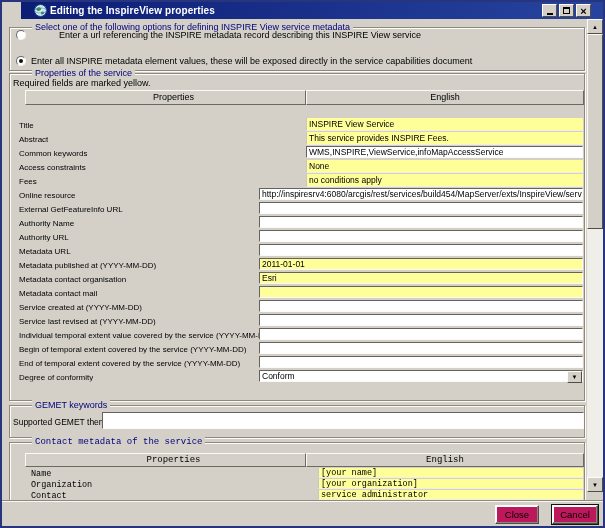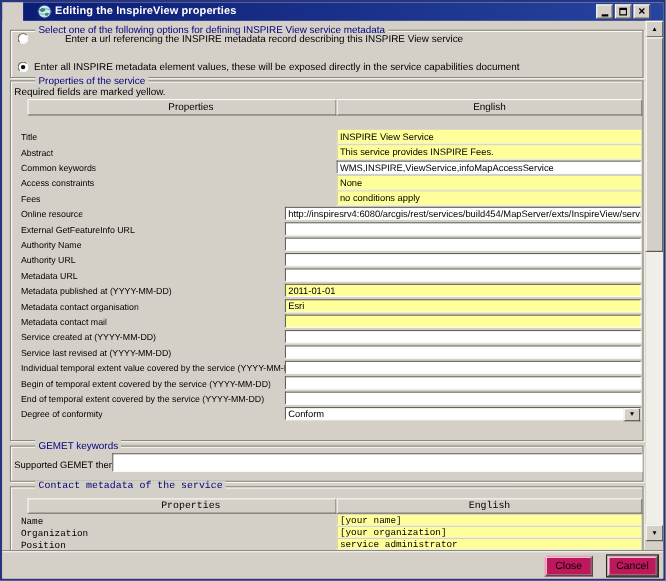--- a/index.html
+++ b/index.html
@@ -55,21 +55,21 @@
   .note{ position:absolute; top:4px; left:3px; font-size:9px; color:#000; }
   .thead{ position:absolute; left:15px; right:0; height:15px; display:flex; }
   .g2 .thead{ top:16px; } .g4 .thead{ top:10px; height:14px; }
   .th{ background:#d4d0c8; border:1px solid; border-color:#fbfaf6 #6b6961 #6b6961 #fbfaf6;
        font-size:9px; text-align:center; line-height:12px; color:#000;
        overflow:hidden; }
   .th.col1{ width:281px; flex:none;padding-left:16px; } .th.col2{ flex:1; }
 
   .rows{ position:absolute; left:1px; right:1px; }
   .g2 .rows{ top:32px; bottom:2px; display:grid; grid-template-rows:repeat(20,1fr);margin-top:12px; }
-  .g4 .rows{ top:25px; display:grid; grid-template-rows:repeat(3,11px); }
+  .g4 .rows{ top:25px; display:grid; grid-template-rows:repeat(3,11px);padding-left:12px; }
 
   .row{ position:relative; }
   .rlabel{ position:absolute; left:8px; top:50%; transform:translateY(-50%);
            font-size:8px; color:#000; white-space:nowrap; max-width:244px; overflow:hidden; }
   .g4 .rlabel{ font-size:8.5px; }
   .value{ position:absolute; left:295px; right:0; top:0; bottom:1px; font-size:8.5px;
           line-height:12px; padding:0 0 0 2px; white-space:nowrap; overflow:hidden;
           display:flex; align-items:center; background:#fff; color:#000; }
   .value.cell{ border-left:1px solid #c9c6bc; border-bottom:1px solid #f1eee2;text-align:right; }
   .value.box{ border:1px solid; border-color:#63625c #fbfaf6 #fbfaf6 #63625c;
@@ -276,21 +276,21 @@
     <span class="rlabel">Name</span>
     <span class="value cell req">[your name]</span>
 
   </div>
             <div class="row">
     <span class="rlabel">Organization</span>
     <span class="value cell req">[your organization]</span>
 
   </div>
             <div class="row">
-    <span class="rlabel">Position</span>
+    <span class="rlabel">Contact</span>
     <span class="value cell req">service administrator</span>
 
   </div>
           </div>
       </div>
 
     </div>
 
     <div class="vscroll">
       <div class="sb-btn up">▲</div>

